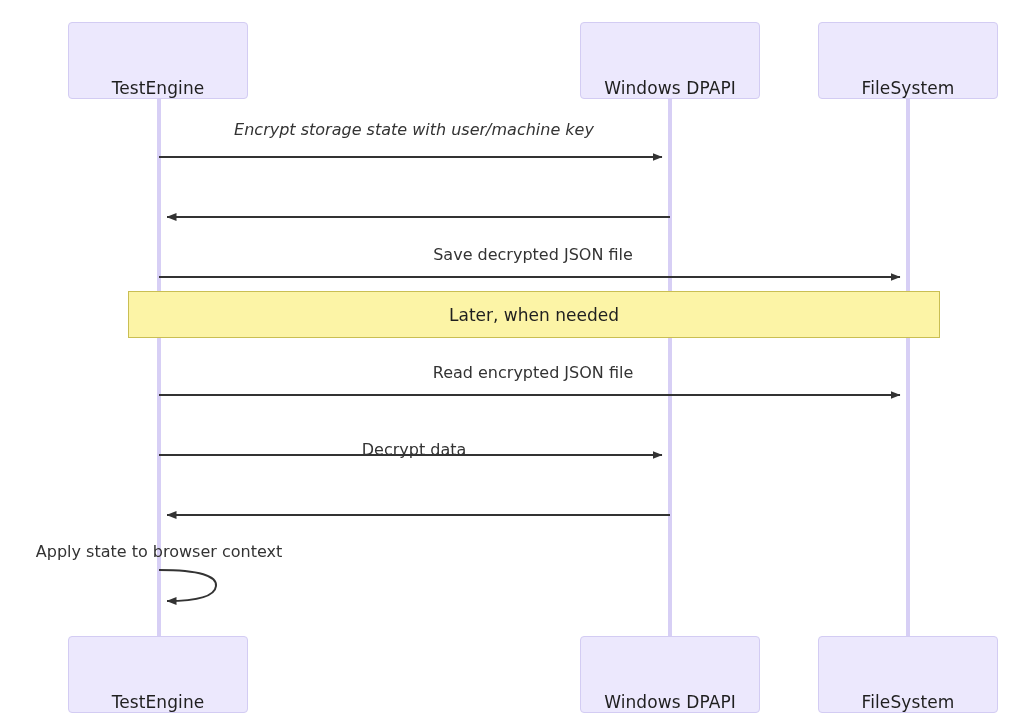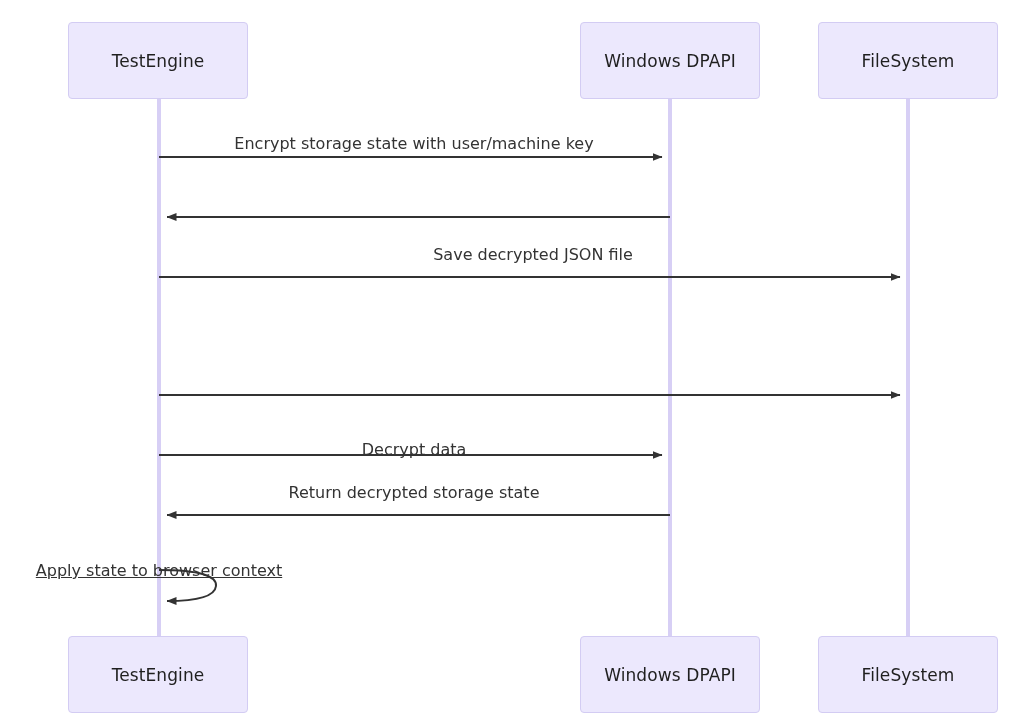--- a/index.html
+++ b/index.html
@@ -27,21 +27,21 @@
   svg.layer { display: block; }
 
   
   .actor-box {
     position: absolute;
     box-sizing: border-box;
     background: #ECE8FD;
     border: 1px solid #D3CCF3;
     border-radius: 4px;
     display: flex;
-    align-items: center;
+    align-items: flex-end;
     justify-content: center;
     color: #1f1f1f;
     font-size: 17px;
     font-family: "DejaVu Sans", sans-serif;
     letter-spacing: 0.1px;
     z-index: 4;
   }
 
   
   .note-bar {
@@ -110,32 +110,35 @@
   <div class="actor-box" style="left:68px; top:22px; width:180px; height:77px;">
     <span>TestEngine</span>
   </div>
   <div class="actor-box" style="left:580px; top:22px; width:180px; height:77px;">
     <span>Windows DPAPI</span>
   </div>
   <div class="actor-box" style="left:818px; top:22px; width:180px; height:77px;">
     <span>FileSystem</span>
   </div>
 
-  <div class="msg-label centered" style="left:414px; top:134px;">Encrypt storage state with user/machine key</div>
+  <div class="msg-label centered" style="left:414px; top:120px;font-style:italic;">Encrypt storage state with user/machine key</div>
 
 
   <div class="msg-label centered" style="left:533px; top:245px;">Save decrypted JSON file</div>
 
+  <div class="msg-label centered" style="left:533px; top:363px;">Read encrypted JSON file</div>
 
   <div class="msg-label centered" style="left:414px; top:440px;">Decrypt data</div>
 
-  <div class="msg-label centered" style="left:414px; top:483px;">Return decrypted storage state</div>
 
-  <div class="msg-label centered" style="left:159px; top:561px;text-decoration:underline;">Apply state to browser context</div>
+  <div class="msg-label centered" style="left:159px; top:542px;">Apply state to browser context</div>
 
+  <div class="note-bar" style="left:128px; top:291px; width:812px; height:47px;">
+    <span>Later, when needed</span>
+  </div>
 
   <div class="actor-box" style="left:68px; top:636px; width:180px; height:77px;">
     <span>TestEngine</span>
   </div>
   <div class="actor-box" style="left:580px; top:636px; width:180px; height:77px;">
     <span>Windows DPAPI</span>
   </div>
   <div class="actor-box" style="left:818px; top:636px; width:180px; height:77px;">
     <span>FileSystem</span>
   </div>

